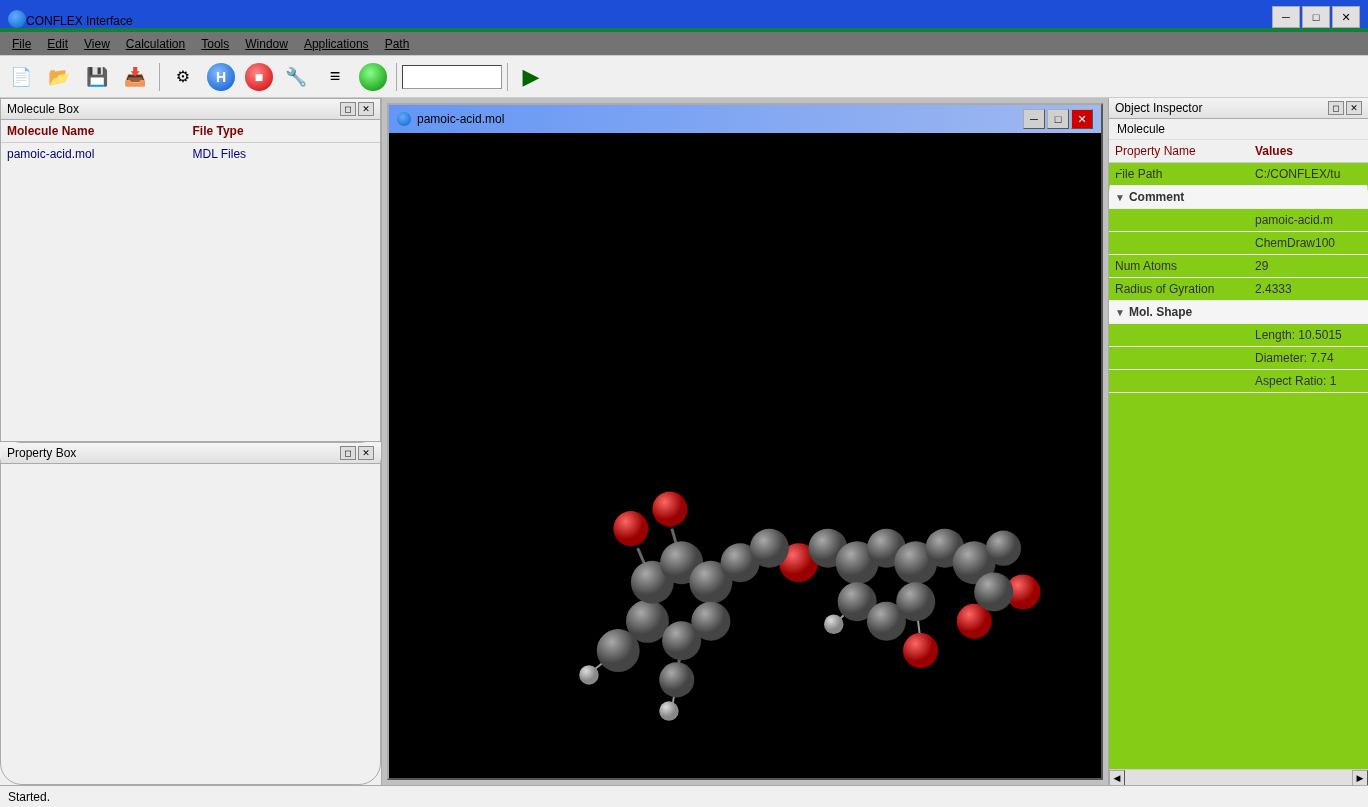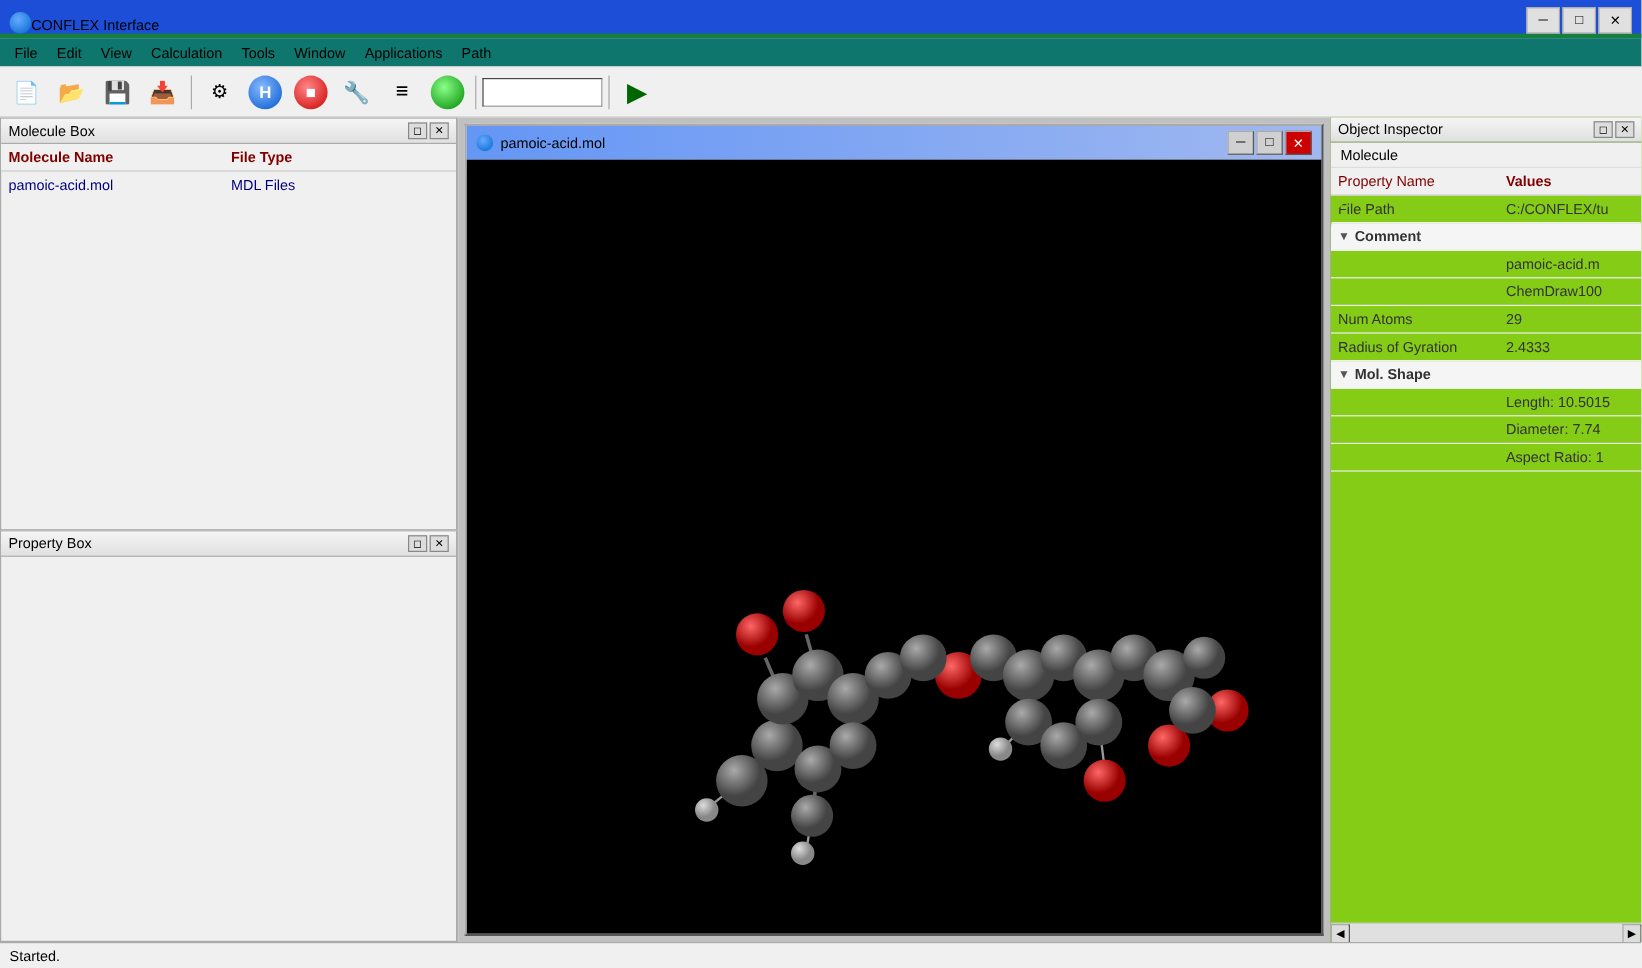--- a/index.html
+++ b/index.html
@@ -17,26 +17,27 @@
     .title-bar-title { flex: 1; font-size: 12px; }
     .title-bar-controls { display: flex; gap: 2px; }
     .title-bar-btn {
       width: 28px; height: 22px; border: 1px solid #aaa; background: #e0e0e0;
       cursor: pointer; font-size: 11px; display: flex; align-items: center; justify-content: center;
     }
     .title-bar-btn.close { background: #e0e0e0; }
 
     
     .menu-bar {
-      background: #0f766e;
+      background: #737373;
       height: 24px;
       display: flex;
       align-items: center;
       padding: 0 4px;
       border-bottom: 1px solid #ccc;
+      text-decoration: underline;
     }
     .menu-item {
       padding: 2px 8px;
       cursor: pointer;
       font-size: 12px;
     }
 
     
     .toolbar {
       background: #f0f0f0;
@@ -341,21 +342,21 @@
         <span class="col-name">File Type</span>
       </div>
       <div class="scroll-area">
         <div class="molecule-row">
           <span class="col-val">pamoic-acid.mol</span>
           <span class="col-val">MDL Files</span>
         </div>
       </div>
     </div>
 
-    <div class="panel-box property-box" style="flex:1; margin-top:auto;">
+    <div class="panel-box property-box" style="flex:1; margin-top:auto;border-radius:22px;">
       <div class="panel-header">
         <span>Property Box</span>
         <div class="panel-header-controls">
           <button class="panel-ctrl-btn">◻</button>
           <button class="panel-ctrl-btn">✕</button>
         </div>
       </div>
       <div class="scroll-area" style="flex:1;"></div>
     </div>
   </div>

